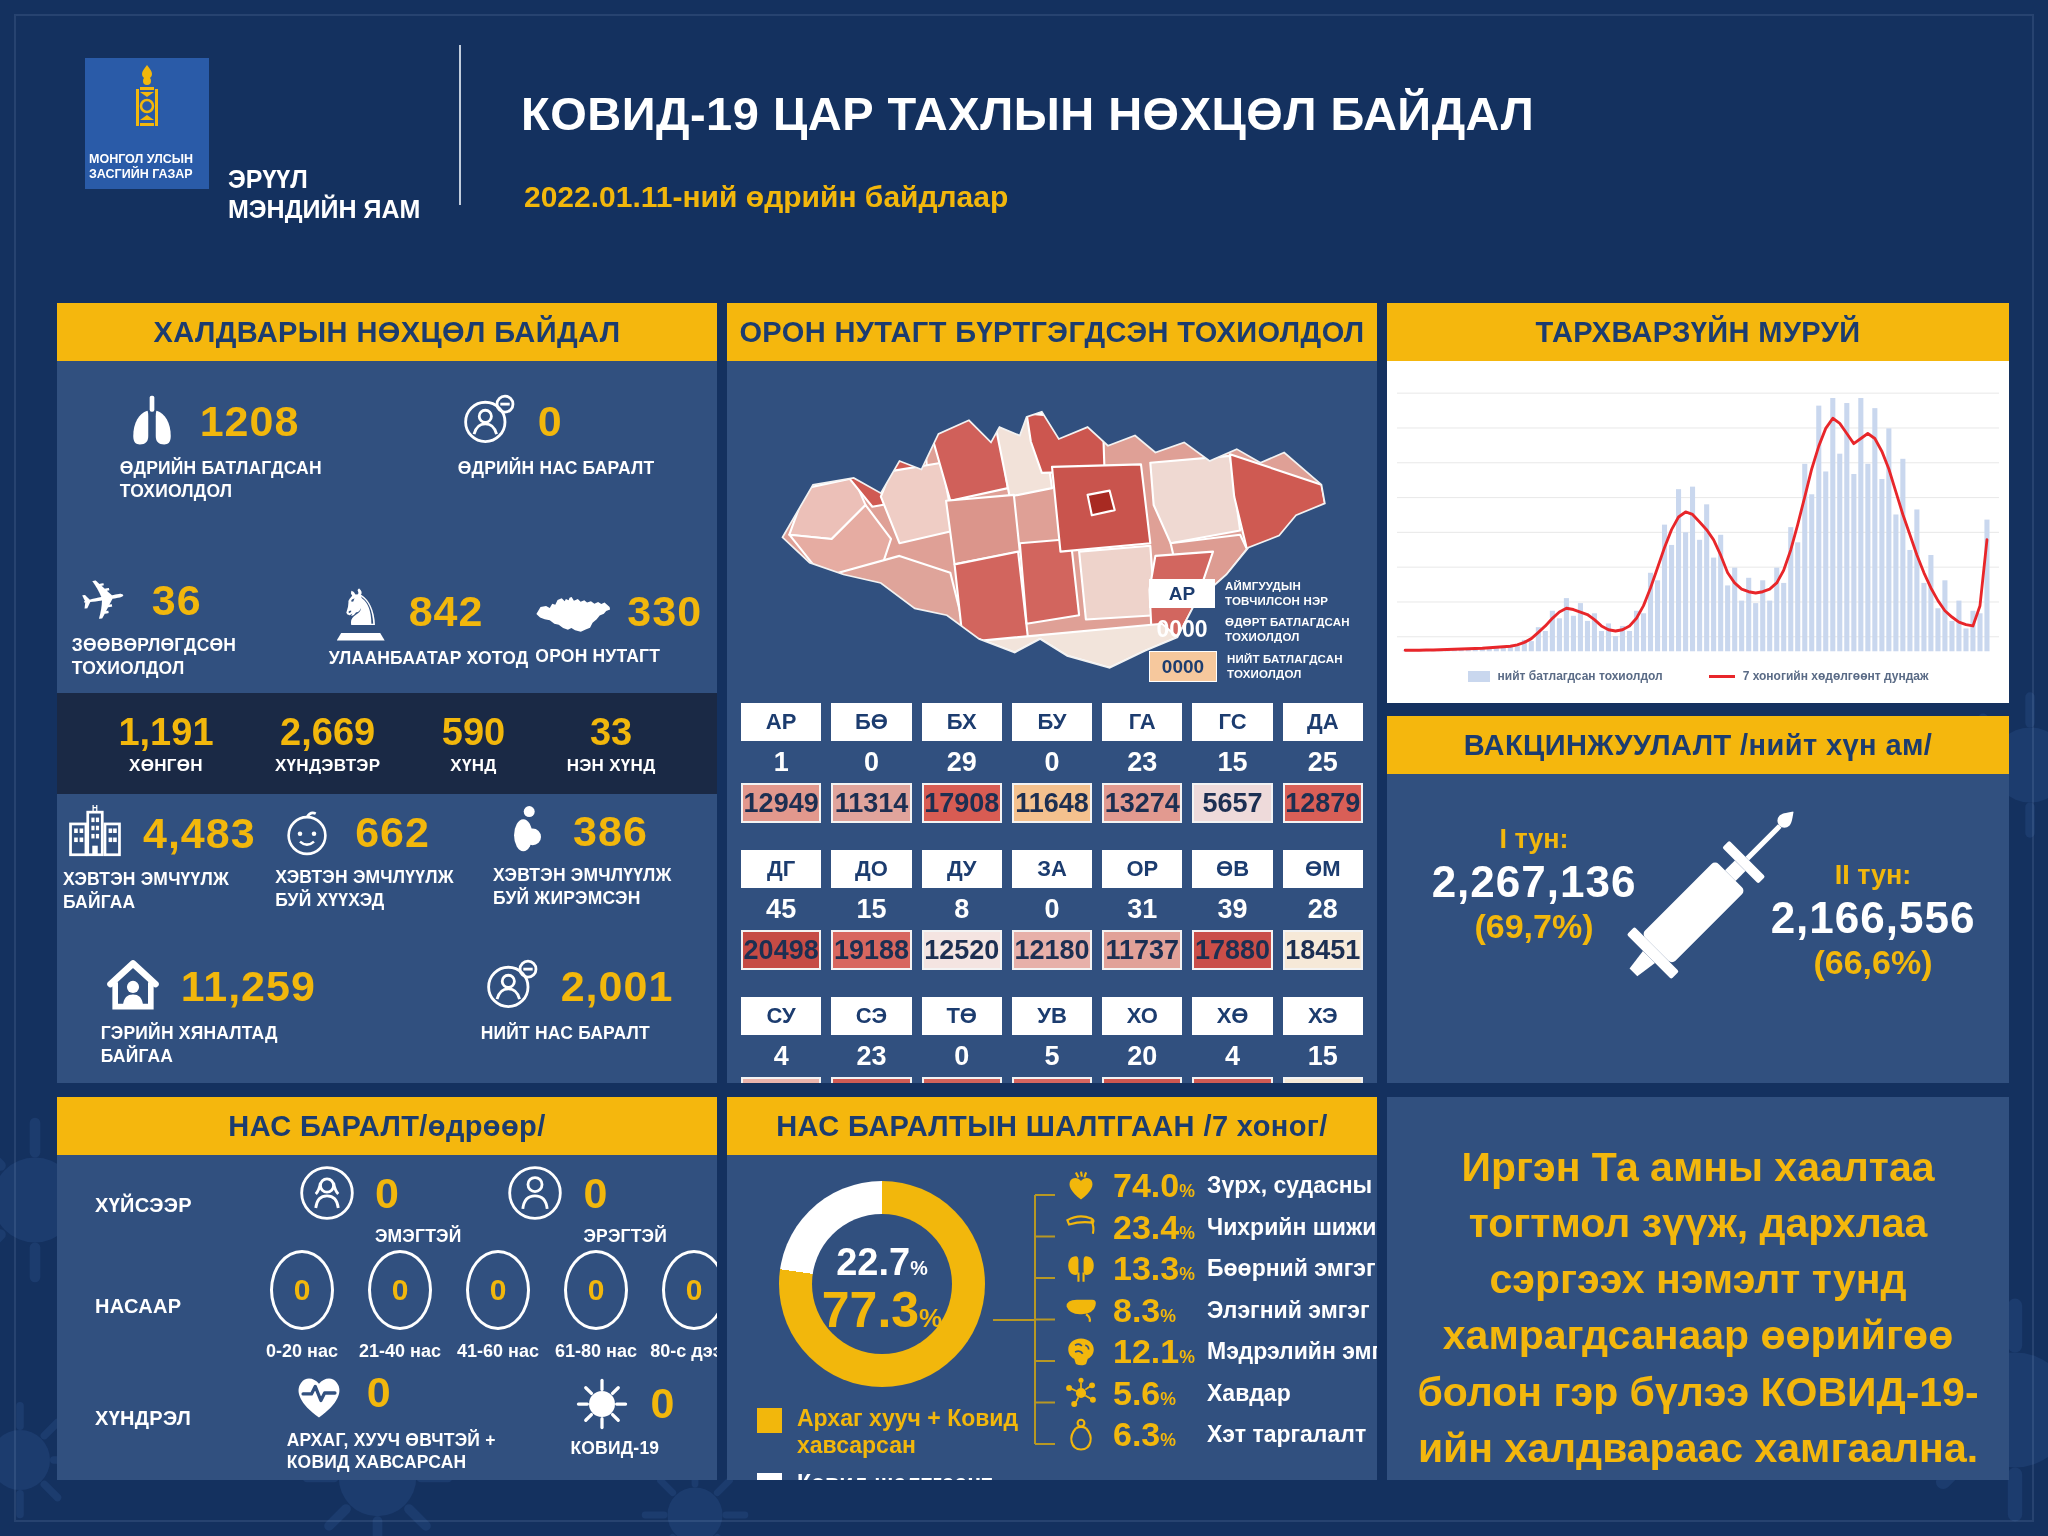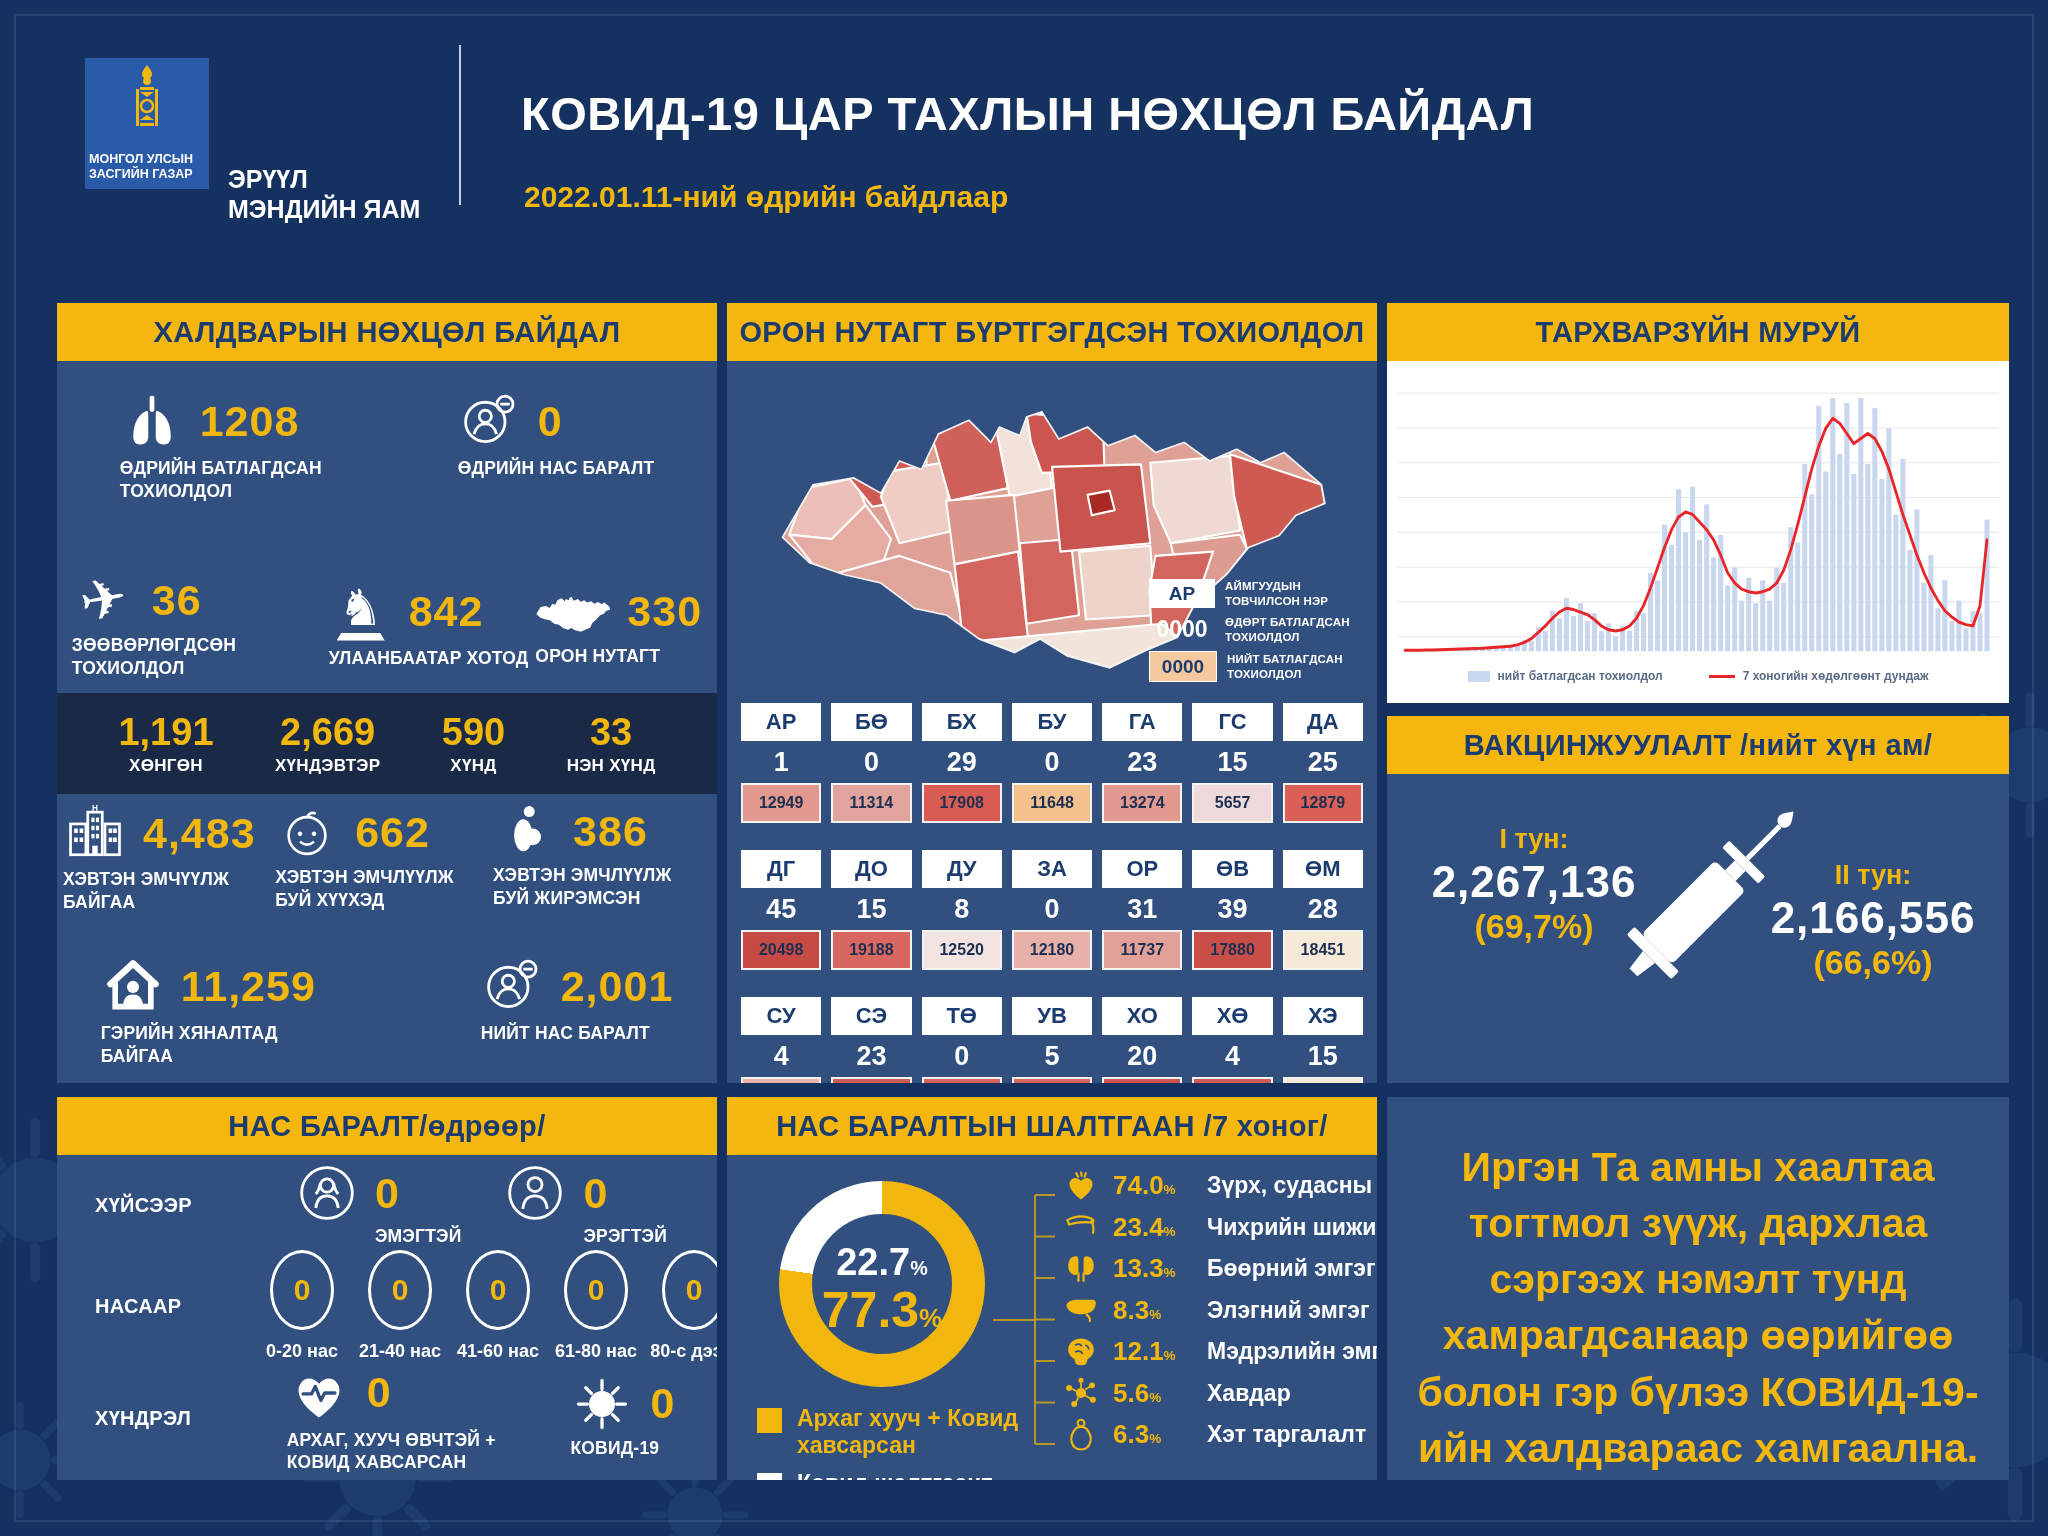--- a/index.html
+++ b/index.html
@@ -65,21 +65,21 @@
   .ml-swatch{width:66px;height:29px;display:flex;align-items:center;justify-content:center;font-weight:700;font-size:19px;flex:none;}
   .ml-swatch.code{background:#fff;color:#1c3c6f;}
   .ml-swatch.daily{color:#fff;font-size:23px;}
   .ml-swatch.total{background:#f6c89d;color:#1c3c6f;border:1px solid #fff;}
   .ml-lbl{color:#fff;font-size:11.5px;font-weight:700;line-height:1.25;width:136px;letter-spacing:.2px;}
   .region-table{position:absolute;left:0;right:0;top:334px;bottom:0;padding-top:8px;}
   .rt-group{display:grid;grid-template-columns:repeat(7,1fr);gap:10px;margin:0 14px 27px;}
   .rt-col{text-align:center;}
   .rt-code{background:#fff;color:#1c3c6f;font-weight:700;font-size:22px;height:38px;line-height:38px;}
   .rt-daily{color:#fff;font-weight:700;font-size:27px;height:42px;line-height:42px;}
-  .rt-total{font-weight:700;font-size:16px;height:36px;line-height:36px;color:#1c2f52;border:2px solid #f3f3f3;}
+  .rt-total{font-weight:700;font-size:27px;height:36px;line-height:36px;color:#1c2f52;border:2px solid #f3f3f3;}
 
   
   .p-curve .pbody{background:#fff;padding:8px 10px 0;}
   #epi-chart{height:290px;}
   #epi-chart svg{width:100%;height:100%;}
   .chart-legend{height:34px;display:flex;align-items:center;justify-content:center;gap:46px;}
   .cl-item{display:flex;align-items:center;gap:8px;color:#5a6b86;font-size:12px;font-weight:700;}
   .cl-bar{width:22px;height:11px;background:#c9d7ee;}
   .cl-line{width:26px;height:3px;background:#e8262a;}
 
@@ -111,21 +111,21 @@
   .d-val2{position:absolute;top:100px;left:0;right:0;text-align:center;color:#f2b70c;font-size:50px;font-weight:700;z-index:2;}
   .sm{font-size:.52em;font-weight:700;}
   .donut-legend{position:absolute;left:30px;top:250px;width:272px;}
   .dl-row{display:flex;gap:15px;align-items:flex-start;margin-bottom:11px;}
   .dl-sw{width:25px;height:25px;flex:none;margin-top:3px;}
   .dl-lbl{font-size:23px;font-weight:700;line-height:1.18;}
   .bracket{position:absolute;left:266px;top:10px;width:62px;height:306px;}
   .cause-list{position:absolute;left:334px;top:10px;right:10px;}
   .cause{display:flex;align-items:center;height:41.5px;gap:12px;}
   .c-icn{width:40px;flex:none;display:flex;justify-content:center;}
-  .c-pct{color:#f2b70c;font-weight:700;font-size:26px;width:82px;flex:none;}
+  .c-pct{color:#f2b70c;font-weight:700;font-size:34px;width:82px;flex:none;}
   .c-lbl{color:#fff;font-weight:700;font-size:23px;white-space:nowrap;}
 
   
   .msg-text{padding:42px 30px;color:#f3b70d;font-size:41px;line-height:1.37;text-align:center;font-weight:700;}
 </style>
 </head>
 <body>
 
 <div class="page">
   <div class="frame"></div>

